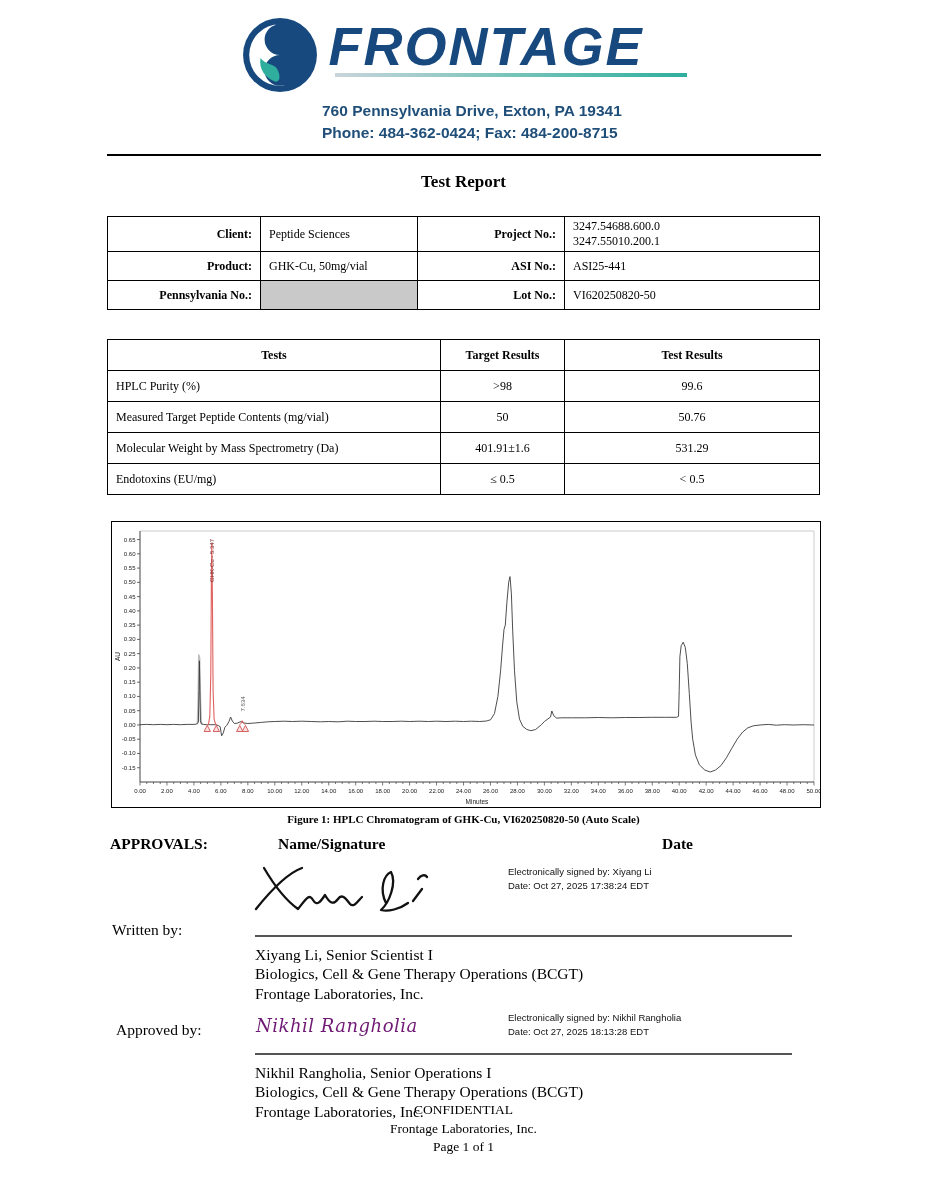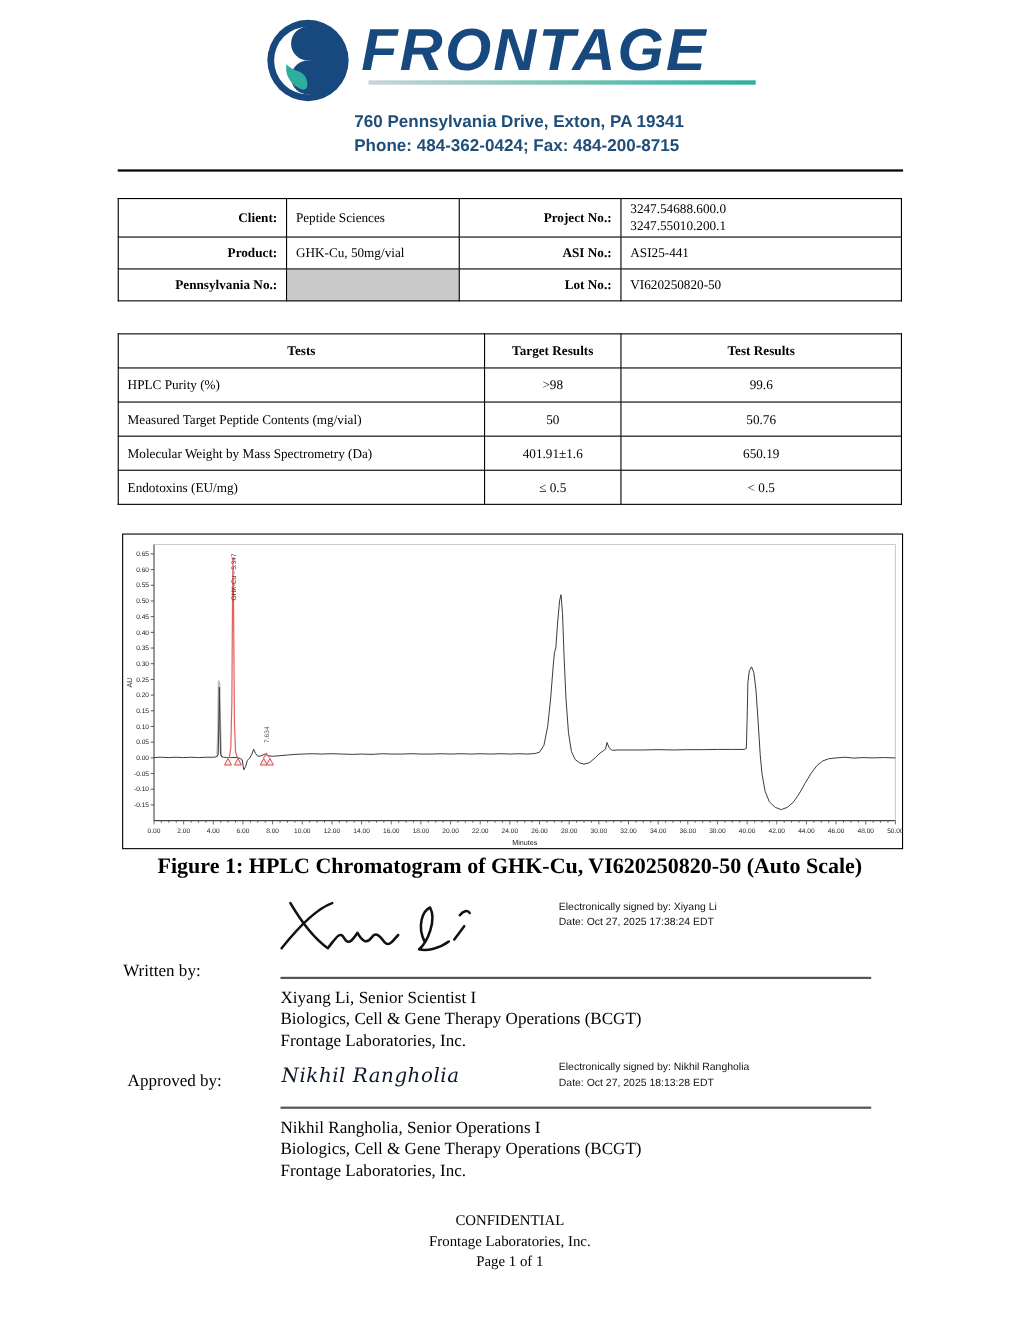--- a/index.html
+++ b/index.html
@@ -31,41 +31,41 @@
   .results-table th{font-weight:bold;text-align:center;}
   .cell-label{font-weight:bold;text-align:right;}
   .cell-shaded{background:#c9c9c9;}
   .col-center{text-align:center;}
 
   
   .figure-box{margin:26px 0 0 111px;width:710px;height:287px;border:1px solid #000;
               box-sizing:border-box;background:#fff;}
   .figure-box svg{display:block;width:708px;height:285px;
                   font-family:"Liberation Sans",sans-serif;}
-  .figure-caption{text-align:center;font-weight:bold;font-size:20px;margin-top:5px;}
+  .figure-caption{text-align:center;font-weight:bold;font-size:11px;margin-top:5px;}
 
   
   .approvals{position:relative;margin:10px 0 0 110px;width:714px;font-size:15.5px;}
   .approvals-header{position:relative;height:22px;font-weight:bold;}
   .ah-approvals{position:absolute;left:0;top:0;}
   .ah-name{position:absolute;left:168px;top:0;}
   .ah-date{position:absolute;left:552px;top:0;}
   .sig-row{position:relative;}
   .sig-row.written{height:70px;}
   .sig-row.approved{height:36px;margin-top:6px;}
   .role-label{position:absolute;font-size:15.5px;}
   .written .role-label{left:2px;top:26px;margin-top:38px;}
   .approved .role-label{left:6px;top:12px;text-align:center;}
   .scrawl{position:absolute;left:140px;top:2px;}
   .esig{position:absolute;left:398px;font-family:"Liberation Sans",sans-serif;
         font-size:9.5px;line-height:1.5;color:#111;}
   .written .esig{top:8px;}
   .approved .esig{top:2px;}
   .handwritten{position:absolute;left:146px;top:6px;font-family:"DejaVu Serif",serif;
-               font-style:italic;font-size:18px;color:#0f172a;letter-spacing:0.5px;}
+               font-style:italic;font-size:18px;color:#701a75;letter-spacing:0.5px;}
   .sig-line{margin-left:145px;width:537px;border:none;border-top:2px solid #555;}
   .sig-names{margin:4px 0 0 145px;line-height:19.5px;font-size:15.5px;}
 
   
   .footer{position:absolute;left:0;right:0;top:1101px;text-align:center;
           font-size:13.5px;line-height:18.5px;}
 </style>
 </head>
 <body>
 
@@ -82,20 +82,21 @@
       <div class="wordmark">FRONTAGE</div>
       <div class="wordmark-bar"></div>
     </div>
   </div>
   <div class="address">
     <div>760 Pennsylvania Drive, Exton, PA 19341</div>
     <div>Phone: 484-362-0424; Fax: 484-200-8715</div>
   </div>
   <hr class="top-rule">
 
+  <div class="report-title">Test Report</div>
 
   <table class="info-table">
     <colgroup>
         <col style="width:153px">
         <col style="width:157px">
         <col style="width:147px">
         <col style="width:255px">
       </colgroup>
     <tbody id="info-tbody">
         <tr>
@@ -142,21 +143,21 @@
           <td class="col-center">99.6</td>
         </tr>
         <tr>
           <td>Measured Target Peptide Contents (mg/vial)</td>
           <td class="col-center">50</td>
           <td class="col-center">50.76</td>
         </tr>
         <tr>
           <td>Molecular Weight by Mass Spectrometry (Da)</td>
           <td class="col-center">401.91±1.6</td>
-          <td class="col-center">650.19</td>
+          <td class="col-center">531.29</td>
         </tr>
         <tr>
           <td>Endotoxins (EU/mg)</td>
           <td class="col-center">≤ 0.5</td>
           <td class="col-center">&lt; 0.5</td>
         </tr>
       </tbody>
   </table>
 
   <div class="figure-box">
@@ -336,20 +337,25 @@
         <path d="M 101.0968 209.45454545454544 L 107.49680000000001 209.45454545454544 L 104.2968 203.45454545454544 Z" fill="#fbe3e3" stroke="#d05050" stroke-width="0.9"></path>
         <path d="M 124.552 209.45454545454544 L 130.952 209.45454545454544 L 127.75200000000001 203.45454545454544 Z" fill="#fbe3e3" stroke="#d05050" stroke-width="0.9"></path>
         <path d="M 130.2136 209.45454545454544 L 136.6136 209.45454545454544 L 133.4136 203.45454545454544 Z" fill="#fbe3e3" stroke="#d05050" stroke-width="0.9"></path>
         <text x="102.3484" y="16.982954545454554" font-size="6" fill="#7d2a2a" text-anchor="end" transform="rotate(-90 102.3484 16.982954545454554)">GHK-Cu - 5.347</text>
         <text x="132.6784" y="189.39772727272725" font-size="6" fill="#555555" text-anchor="start" transform="rotate(-90 132.6784 189.39772727272725)">7.634</text>
       </svg>
   </div>
   <div class="figure-caption">Figure 1: HPLC Chromatogram of GHK-Cu, VI620250820-50 (Auto Scale)</div>
 
   <div class="approvals">
+    <div class="approvals-header">
+      <span class="ah-approvals">APPROVALS:</span>
+      <span class="ah-name">Name/Signature</span>
+      <span class="ah-date">Date</span>
+    </div>
 
     <div class="sig-row written">
       <span class="role-label">Written by:</span>
       <svg class="scrawl" width="200" height="56" viewBox="0 0 200 56">
         <g fill="none" stroke="#111" stroke-width="2.3" stroke-linecap="round" stroke-linejoin="round">
           <path d="M6,50 C22,30 38,14 52,9"></path>
           <path d="M14,9 C24,26 34,40 48,50 C56,40 59,34 63,41 C67,48 71,42 75,36 C79,43 83,47 88,40 C92,34 96,40 100,45 C104,49 108,42 112,38"></path>
           <path d="M136,44 C129,30 134,16 141,13 C147,24 139,44 131,51 C138,53 150,50 158,44"></path>
           <path d="M163,42 L172,30"></path>
           <path d="M168,20 C171,16 175,15 177,18"></path>

